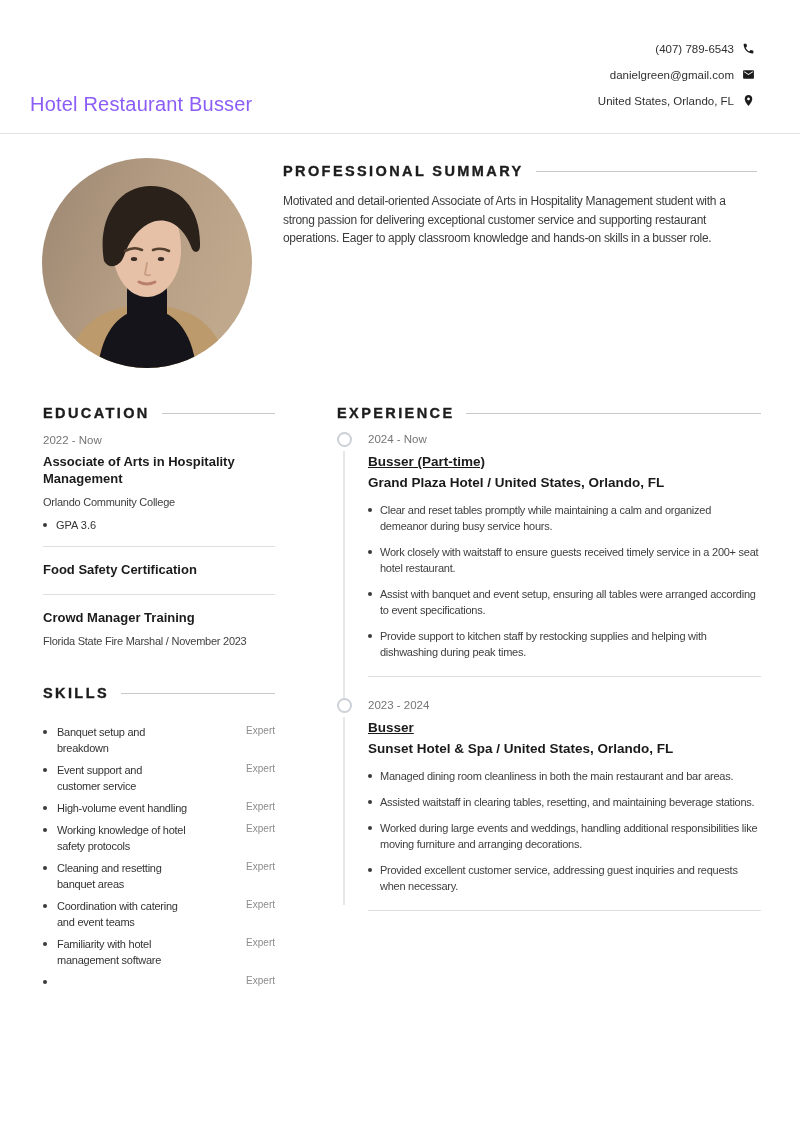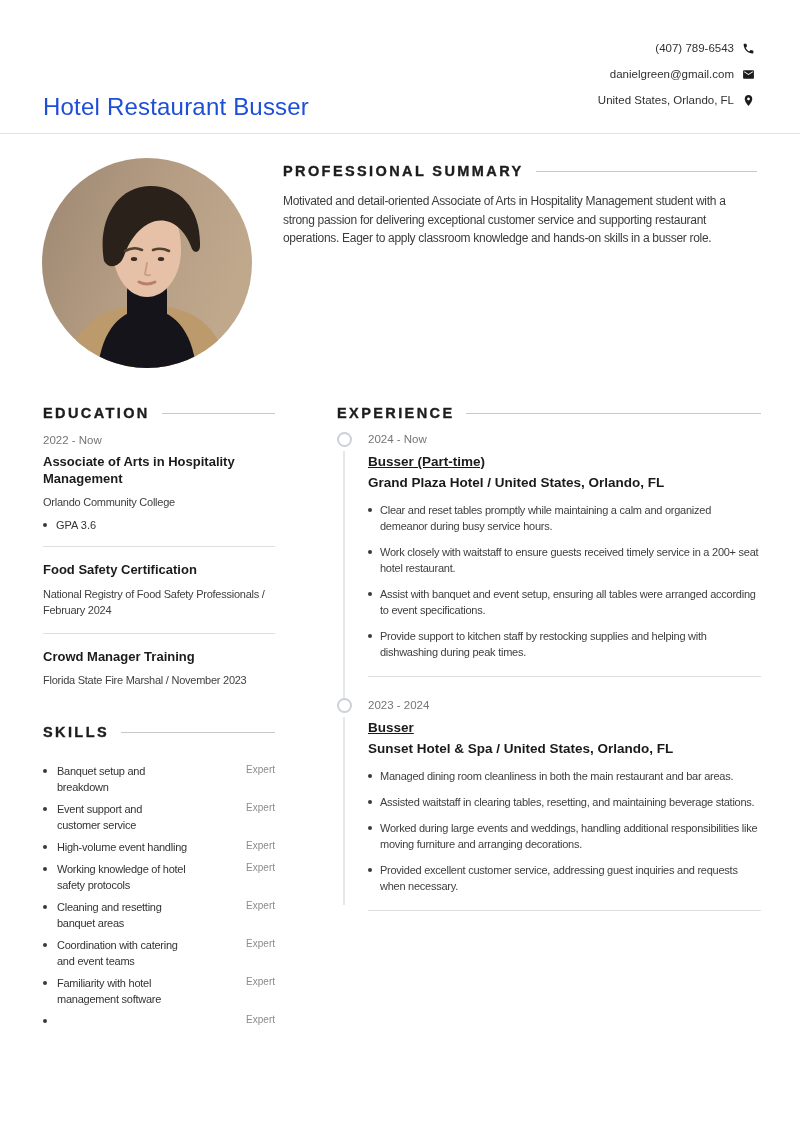--- a/index.html
+++ b/index.html
@@ -4,23 +4,23 @@
 <style>
   html,body { margin:0; padding:0; background:#ffffff; }
   .page {
     position:relative; width:800px; height:1131px; background:#ffffff;
     font-family:"Liberation Sans", sans-serif; color:#1c1c1c; overflow:hidden;
   }
   
   .header-name { position:absolute; left:43px; top:42px; font-size:35px; line-height:40px; color:#1f1f1f; white-space:nowrap; }
   .name-first { font-weight:700; letter-spacing:0.6px; -webkit-text-stroke:0.9px #1f1f1f; }
   .name-last  { font-weight:400; letter-spacing:2.2px; margin-left:7px; color:#2a2a2a; }
-  .job-title  { position:absolute; left:43px; top:93px; font-size:24px; color:#1d4ed8; letter-spacing:0.2px; }
+  .job-title  { position:absolute; left:30px; top:93px; font-size:20px; color:#8b5cf6; letter-spacing:0.2px; }
   .contact { position:absolute; right:45px; top:42px; display:flex; flex-direction:column; align-items:flex-end; gap:13px; }
-  .c-row  { display:flex; gap:8px; font-size:11.5px; color:#303030; }
+  .c-row  { display:flex; align-items:center; gap:8px; font-size:11.5px; color:#303030; }
   .c-icon svg { width:13px; height:13px; display:block; fill:#1c1c1c; }
   .header-rule { position:absolute; left:0; top:133px; width:800px; height:1px; background:#e2e2e2; }
   
   .photo { position:absolute; left:42px; top:158px; width:210px; height:210px; }
   .photo svg { display:block; width:210px; height:210px; }
   
   .sec-head { display:flex; align-items:center; gap:12px; }
   .sec-title { font-weight:700; font-size:14.5px; letter-spacing:2.4px; color:#1d1d1d; -webkit-text-stroke:0.35px #1d1d1d; white-space:nowrap; }
   .sec-rule { flex:1; height:1px; background:#c8c8c8; }
   
@@ -149,21 +149,20 @@
         <div class="edu-bullet">
           <span class="dot"></span>
           <span>GPA 3.6</span>
         </div>
       </div>
 
       <div class="l-divider"></div>
 
       <div>
         <div class="edu-degree" style="margin-top:8px;">Food Safety Certification</div>
-        <div class="edu-school">National Registry of Food Safety Professionals / February 2024</div>
       </div>
 
       <div class="l-divider"></div>
 
       <div>
         <div class="edu-degree" style="margin-top:0;">Crowd Manager Training</div>
         <div class="edu-school">Florida State Fire Marshal / November 2023</div>
       </div>
     </section>
 

